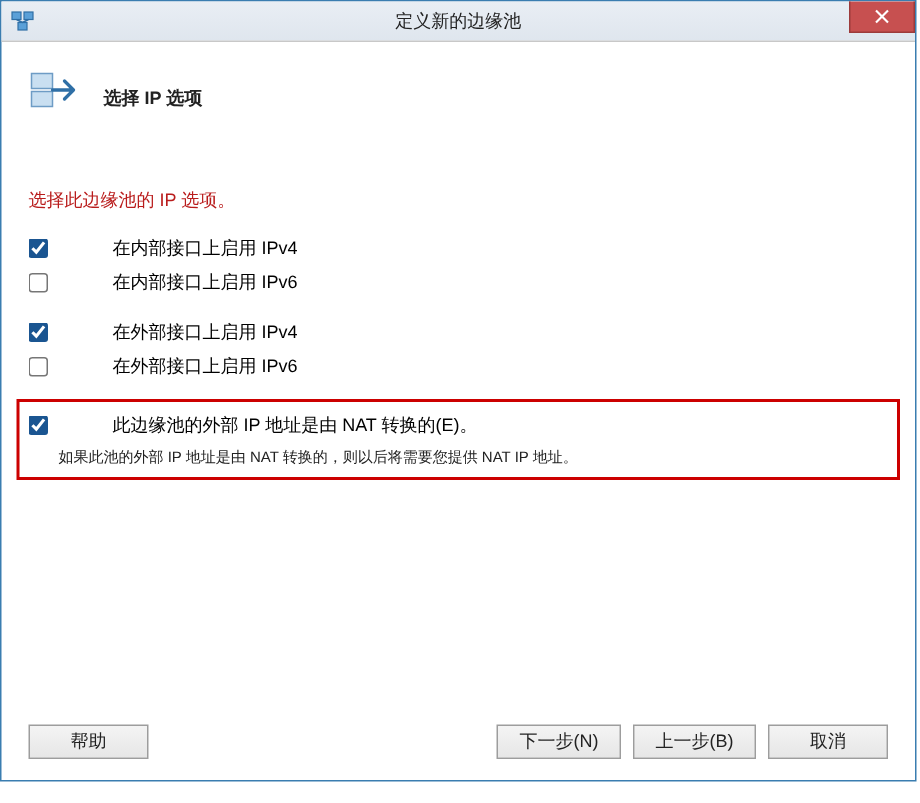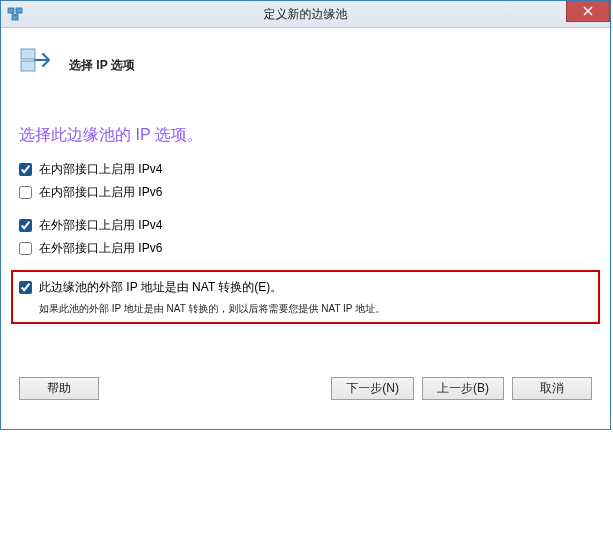--- a/index.html
+++ b/index.html
@@ -6,21 +6,21 @@
   html, body { margin: 0; padding: 0; }
   body {
     font-family: "Microsoft YaHei", "Segoe UI", Tahoma, sans-serif;
     font-size: 12px;
     background: #fff;
     width: 613px;
     height: 535px;
   }
   .window {
     width: 611px;
-    height: 430px;
+    height: 521px;
     border: 1px solid #3a7db0;
     background: #ffffff;
     display: flex;
     flex-direction: column;
   }
   .titlebar {
     height: 27px;
     background: linear-gradient(#e9eef4, #dfe6ee);
     border-bottom: 1px solid #c8c8c8;
     display: flex;
@@ -65,28 +65,29 @@
     gap: 14px;
   }
   .header-section .wiz-icon svg { width: 36px; height: 36px; }
   .header-section .heading {
     font-size: 12px;
     font-weight: bold;
     color: #222;
   }
   .instruction {
     margin: 28px 0 12px 0;
-    font-size: 16px;
-    color: #8b5cf6;
+    font-size: 12px;
+    color: #b91c1c;
   }
   .options { margin-top: 6px; }
   .opt-row {
     display: flex;
     align-items: flex-start;
     padding: 3px 0;
+    gap: 36px;
   }
   .opt-row input[type=checkbox] {
     width: 13px; height: 13px;
     margin: 2px 7px 0 0;
     accent-color: #1a5591;
   }
   .opt-row label { cursor: default; }
   .gap { height: 10px; }
   .nat-block {
     border: 2px solid #cc0000;
@@ -95,20 +96,21 @@
     margin-right: -8px;
   }
   .nat-note {
     margin: 3px 0 0 20px;
     font-size: 10px;
     color: #222;
   }
   .button-bar {
     height: 52px;
     display: flex;
+    align-items: center;
     padding: 0 18px;
     gap: 8px;
   }
   .button-bar .spacer { flex: 1; }
   button.win {
     height: 23px;
     min-width: 80px;
     padding: 0 14px;
     font-family: inherit;
     font-size: 12px;

